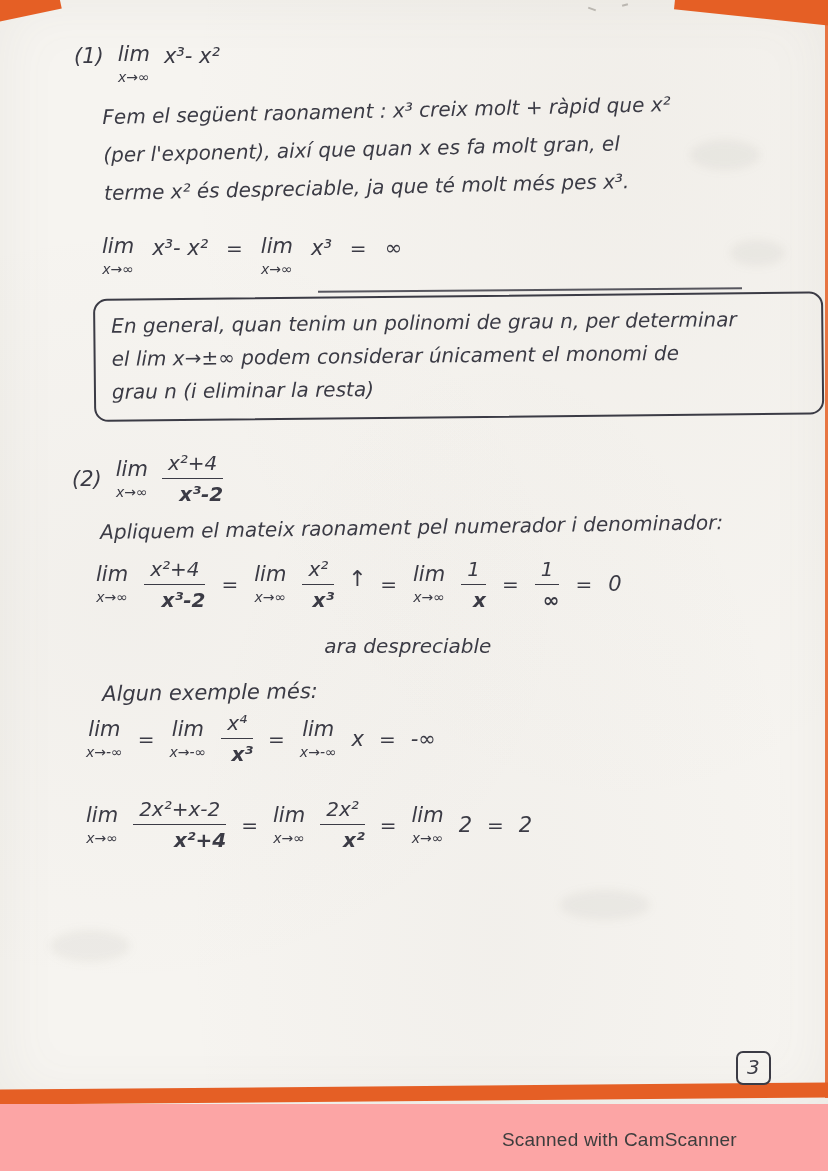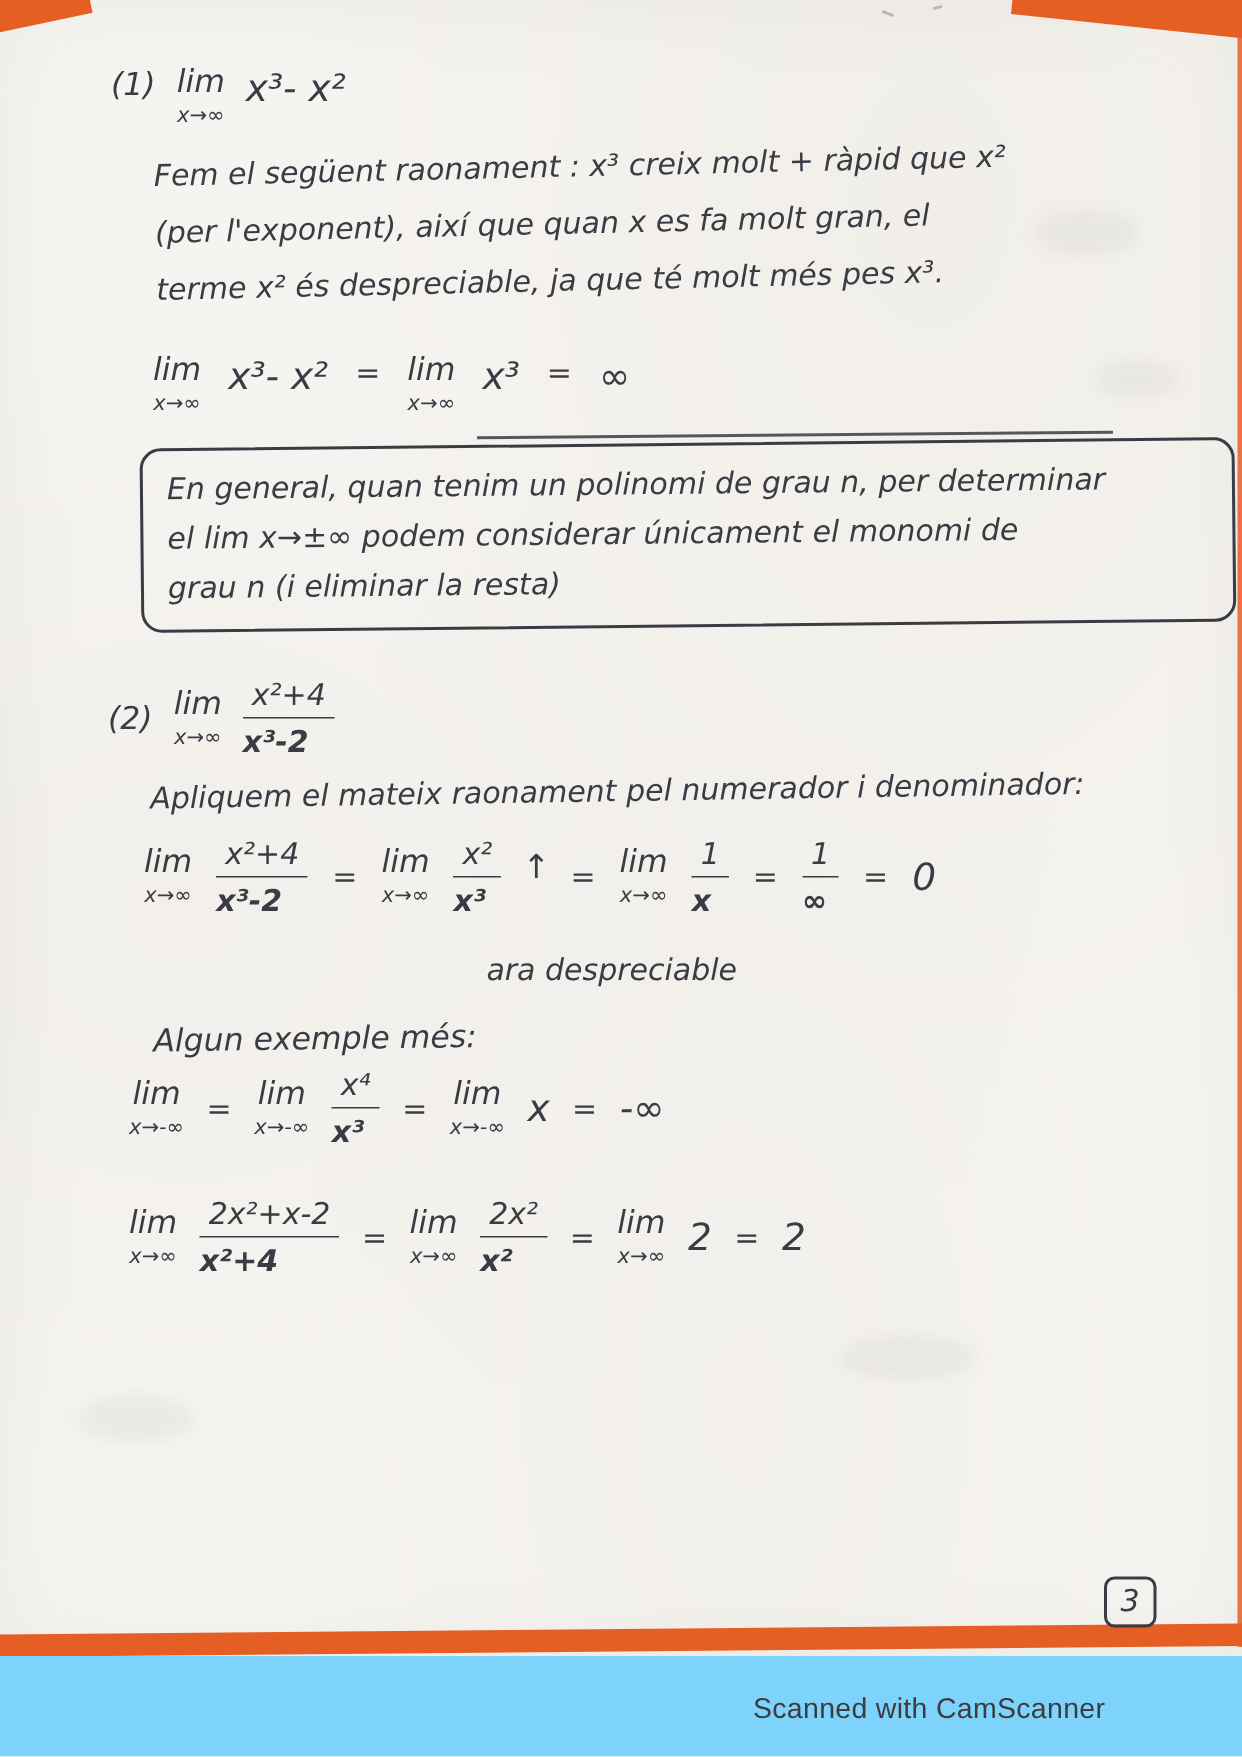--- a/index.html
+++ b/index.html
@@ -36,25 +36,25 @@
   .eqrow {
     position: absolute;
     display: flex; align-items: center; gap: 14px;
     font-size: 21px; white-space: nowrap;
   }
   .eqrow.top { align-items: flex-start; }
   .label { font-size: 21px; }
   .lim { display: inline-flex; flex-direction: column; align-items: center; line-height: 1; }
   .lim-word { font-size: 21px; }
   .lim-sub { font-size: 14px; margin-top: 5px; white-space: nowrap; }
-  .frac { display: inline-flex; flex-direction: column; align-items: flex-start; font-size: 20px; line-height: 1.1; }
+  .frac { display: inline-flex; flex-direction: column; align-items: flex-end; font-size: 20px; line-height: 1.1; }
   .frac .num { padding: 0 6px 4px; border-bottom: 1.7px solid #3b3b45; }
   .frac .den { padding-top: 4px; font-weight: bold; }
   .eq { font-size: 20px; }
-  .expr { font-size: 25px; }
+  .expr { font-size: 21px; }
 
   .para { position: absolute; font-size: 20px; line-height: 38px; transform: rotate(-1.3deg); transform-origin: left top; }
   .intro-line { position: absolute; font-size: 20px; transform: rotate(-0.9deg); transform-origin: left top; white-space: nowrap; }
 
   .stray-stroke { position: absolute; left: 318px; top: 289px; width: 424px; height: 2px; background: #3b3b45; opacity: 0.85; transform: rotate(-0.5deg); }
   .note-box {
     position: absolute; left: 93px; top: 299px; width: 694px;
     border: 2.2px solid #3b3b45; border-radius: 14px;
     padding: 9px 16px 11px;
     font-size: 20px; line-height: 33px;
@@ -68,21 +68,21 @@
   .more-label { position: absolute; font-size: 21px; transform: rotate(-0.8deg); transform-origin: left top; }
 
   .page-num {
     position: absolute; left: 736px; top: 1051px;
     border: 2px solid #3b3b45; border-radius: 7px;
     padding: 2px 9px 4px; font-size: 20px;
   }
 
   .smudge { position: absolute; border-radius: 50%; background: rgba(120,110,100,0.07); filter: blur(5px); }
 
-  .footer { position: absolute; left: 0; top: 1104px; width: 828px; height: 67px; background: #7dd3fc; }
+  .footer { position: absolute; left: 0; top: 1104px; width: 828px; height: 67px; background: #fca5a5; }
   .footer-text { position: absolute; left: 502px; top: 25px; font-size: 19px; color: #3d3d3d; letter-spacing: 0.2px; }
 </style>
 </head>
 <body>
 
 <div class="paper">
 
   <div class="edge edge-tl"></div>
   <div class="edge edge-tr"></div>
   <div class="edge edge-right"></div>

